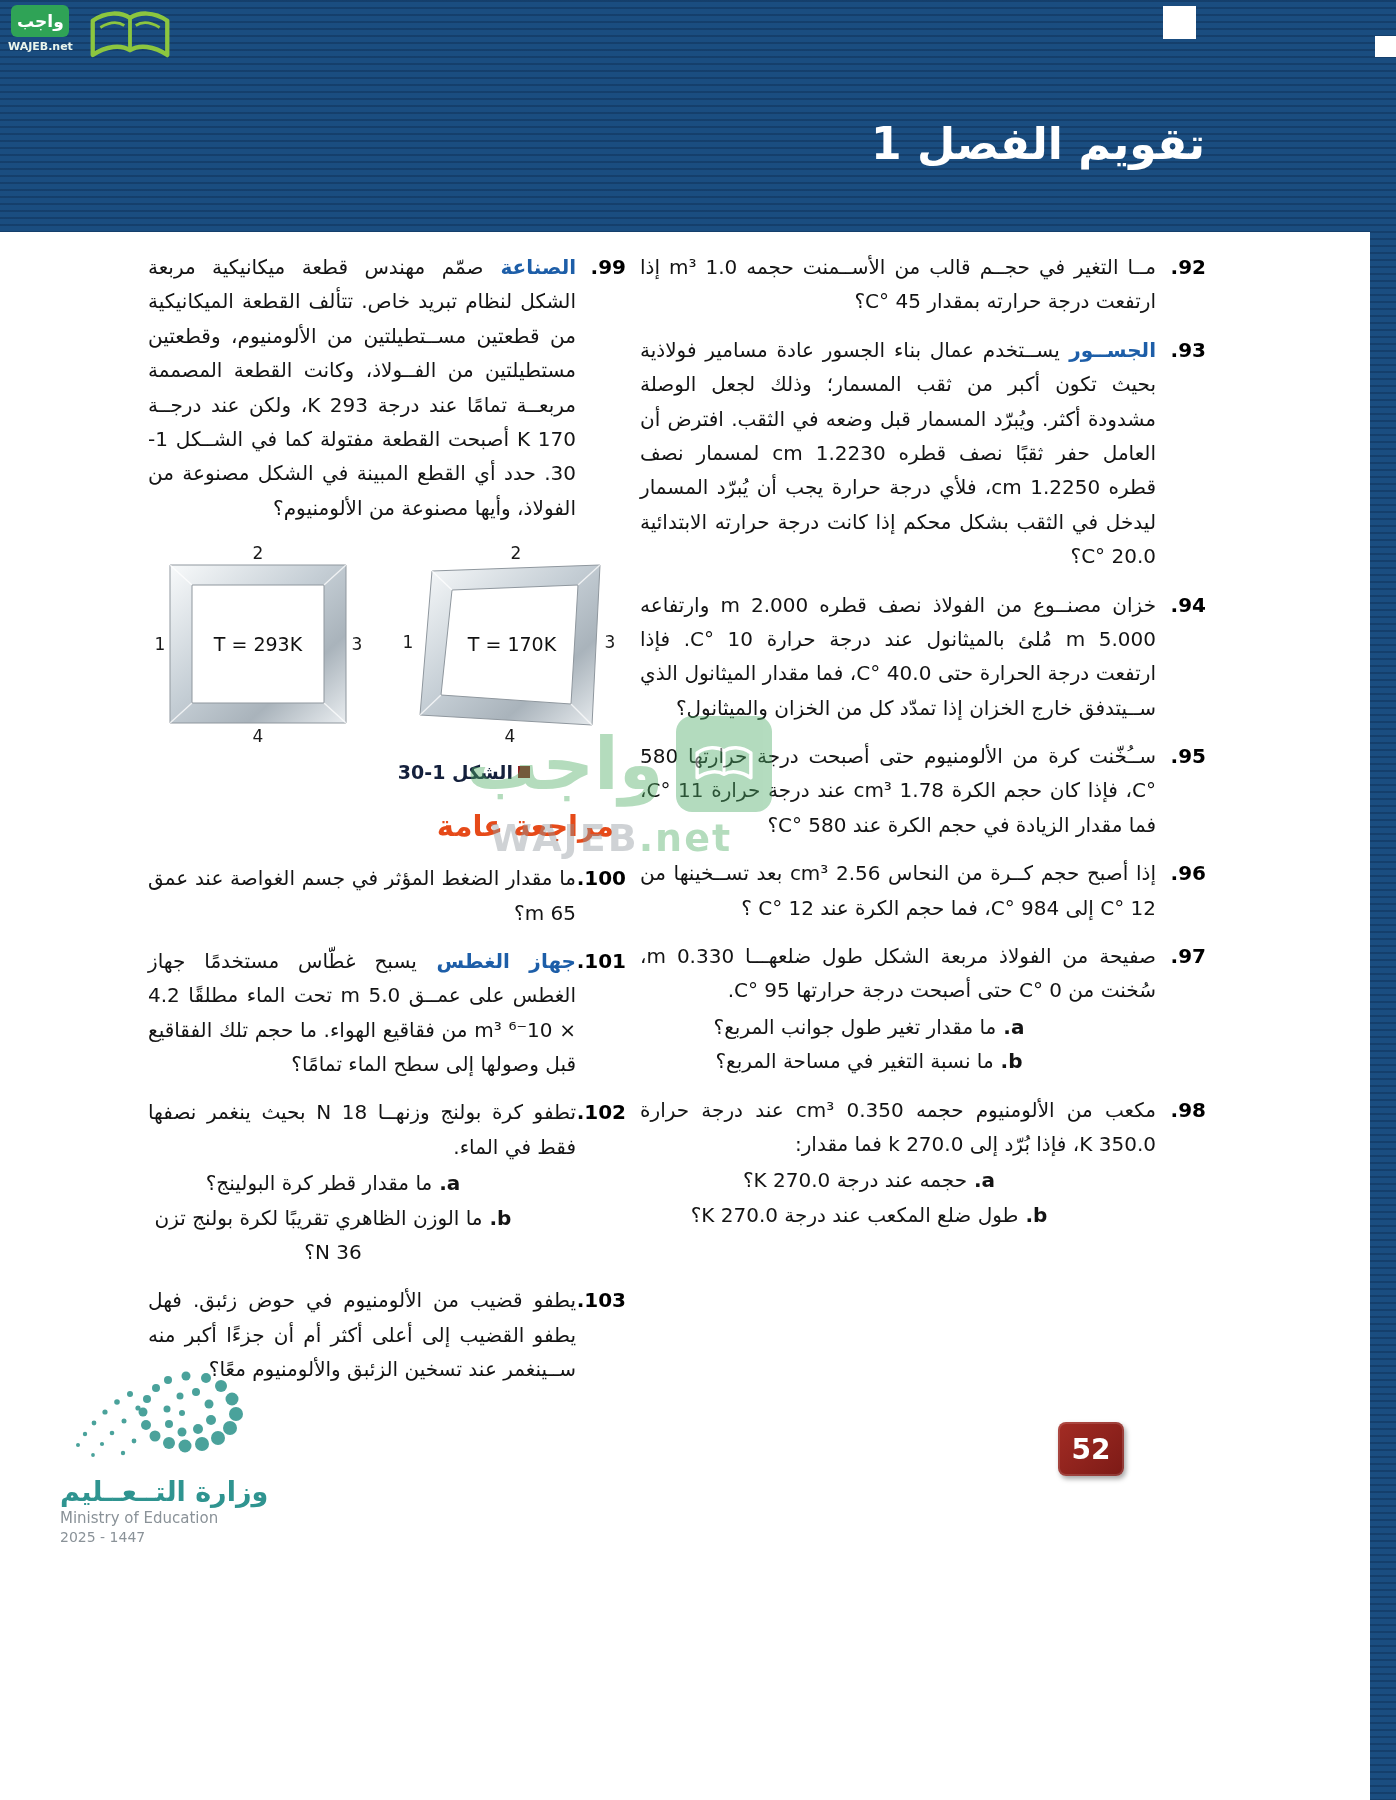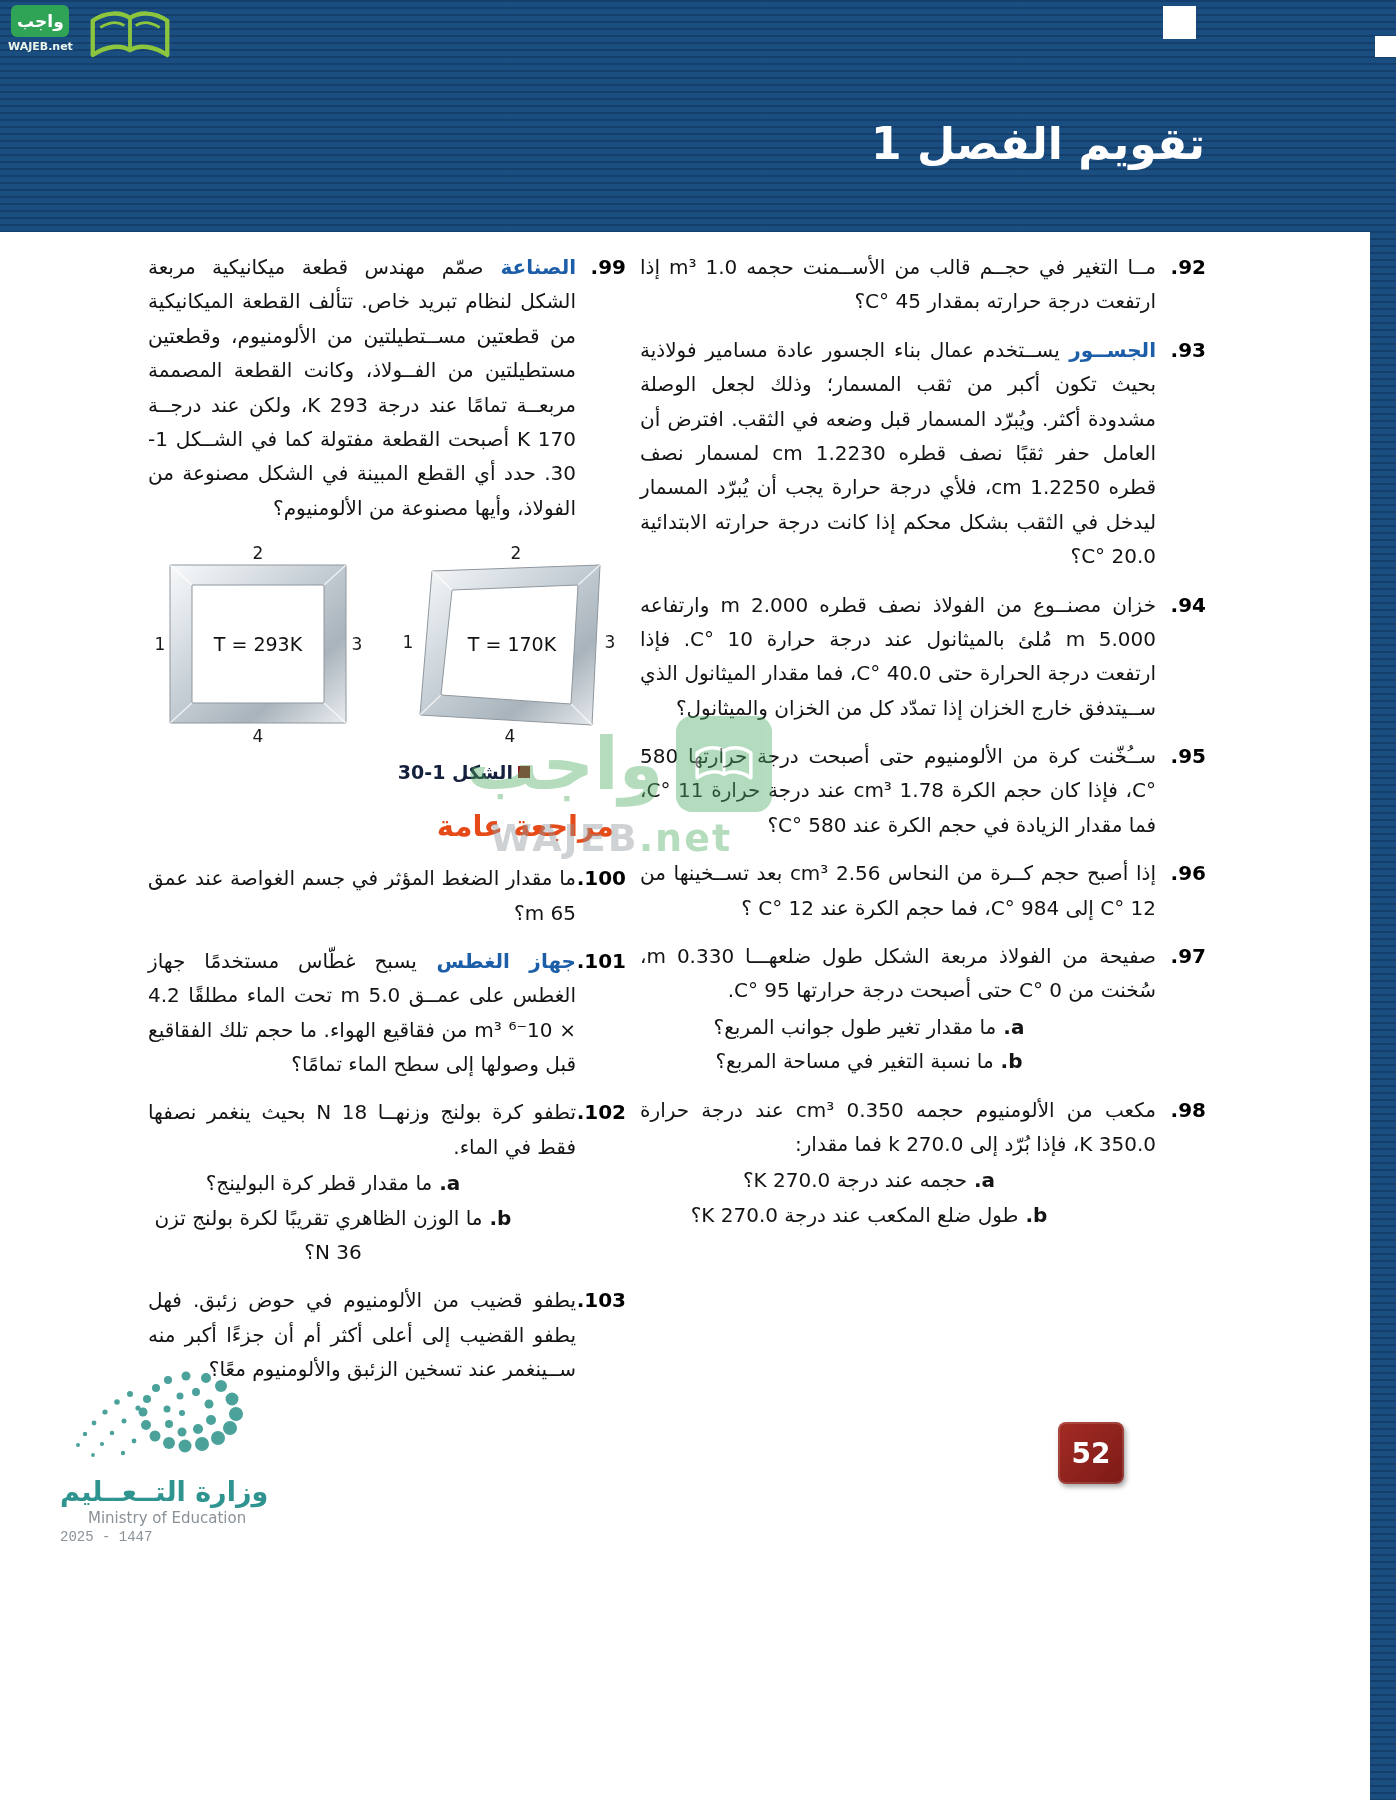--- a/index.html
+++ b/index.html
@@ -80,25 +80,25 @@
   .wm-box {
     width:96px; height:96px; background:#4cab66; border-radius:16px;
     display:flex; align-items:center; justify-content:center; flex:0 0 auto;
   }
   .wm-site { margin:4px 0 0 24px; font-size:38px; font-weight:bold; color:#8f969c; letter-spacing:2px; }
   .wm-site .net { color:#4fae63;margin-top:43px; }
 
   
   .ministry { position:absolute; left:60px; top:1366px; width:230px; }
   .min-ar  { color:#2f9490; font-size:27px; font-weight:bold; direction:rtl; text-align:left; margin-top:6px; }
-  .min-en  { color:#8a9298; font-size:15px; margin-top:2px;margin-left:28px; }
-  .min-years { color:#8a9298; font-size:14px; margin-top:2px;font-family:Liberation Mono, monospace; }
+  .min-en  { color:#8a9298; font-size:15px; margin-top:2px; }
+  .min-years { color:#8a9298; font-size:14px; margin-top:2px; }
 
   .page-badge {
-    position:absolute; left:1058px; top:1422px; width:66px; height:62px;
+    position:absolute; left:1058px; top:1422px; width:66px; height:54px;
     background:linear-gradient(135deg,#a32c24 0%,#7c1a16 100%);
     border-radius:8px; color:#fff; font-size:28px; font-weight:bold;
     display:flex; align-items:center; justify-content:center;
     box-shadow:2px 3px 5px rgba(0,0,0,0.35), inset 0 0 0 2px rgba(255,255,255,0.14);
   }
 
   .fig-num  { font-size:17px; fill:#1a1a1a; }
   .fig-temp { font-size:19px; fill:#111; }
 </style>
 </head>

